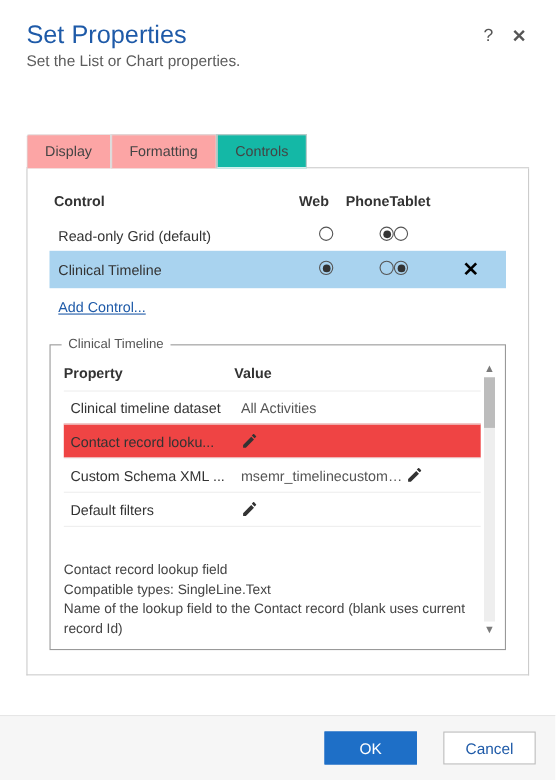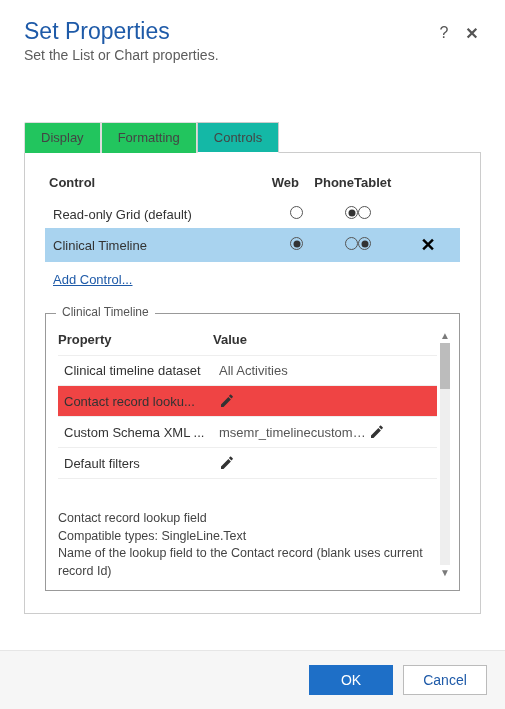--- a/index.html
+++ b/index.html
@@ -67,21 +67,21 @@
     }
     .tab:first-child { border-radius: 2px 0 0 0; }
     .tab.active {
       background: #14b8a6;
       border-color: #ccc;
       border-bottom: 1px solid #fff;
     }
     .tab:not(.active) {
       border: 1px solid #ddd;
       border-bottom: none;
-      background: #22c55e;
+      background: #fca5a5;
     }
     .tab-body {
       border: 1px solid #ccc;
       border-top: none;
       padding: 18px 20px 22px 20px;
     }
     .ctrl-head {
       display: flex;
       font-weight: 600;
       font-size: 13px;
@@ -223,21 +223,21 @@
       line-height: 1.4;
       padding-right: 8px;
     }
     .footer {
       position: absolute;
       bottom: 0; left: 0; right: 0;
       background: #f6f6f6;
       padding: 14px 18px;
       display: flex;
       justify-content: flex-end;
-      gap: 10px;
+      gap: 24px;
       border-top: 1px solid #e6e6e6;
     }
     .btn {
       min-width: 84px;
       padding: 6px 16px;
       font-size: 14px;
       border: 1px solid #bbb;
       background: #fff;
       cursor: pointer;
       color: #1e5aa8;

